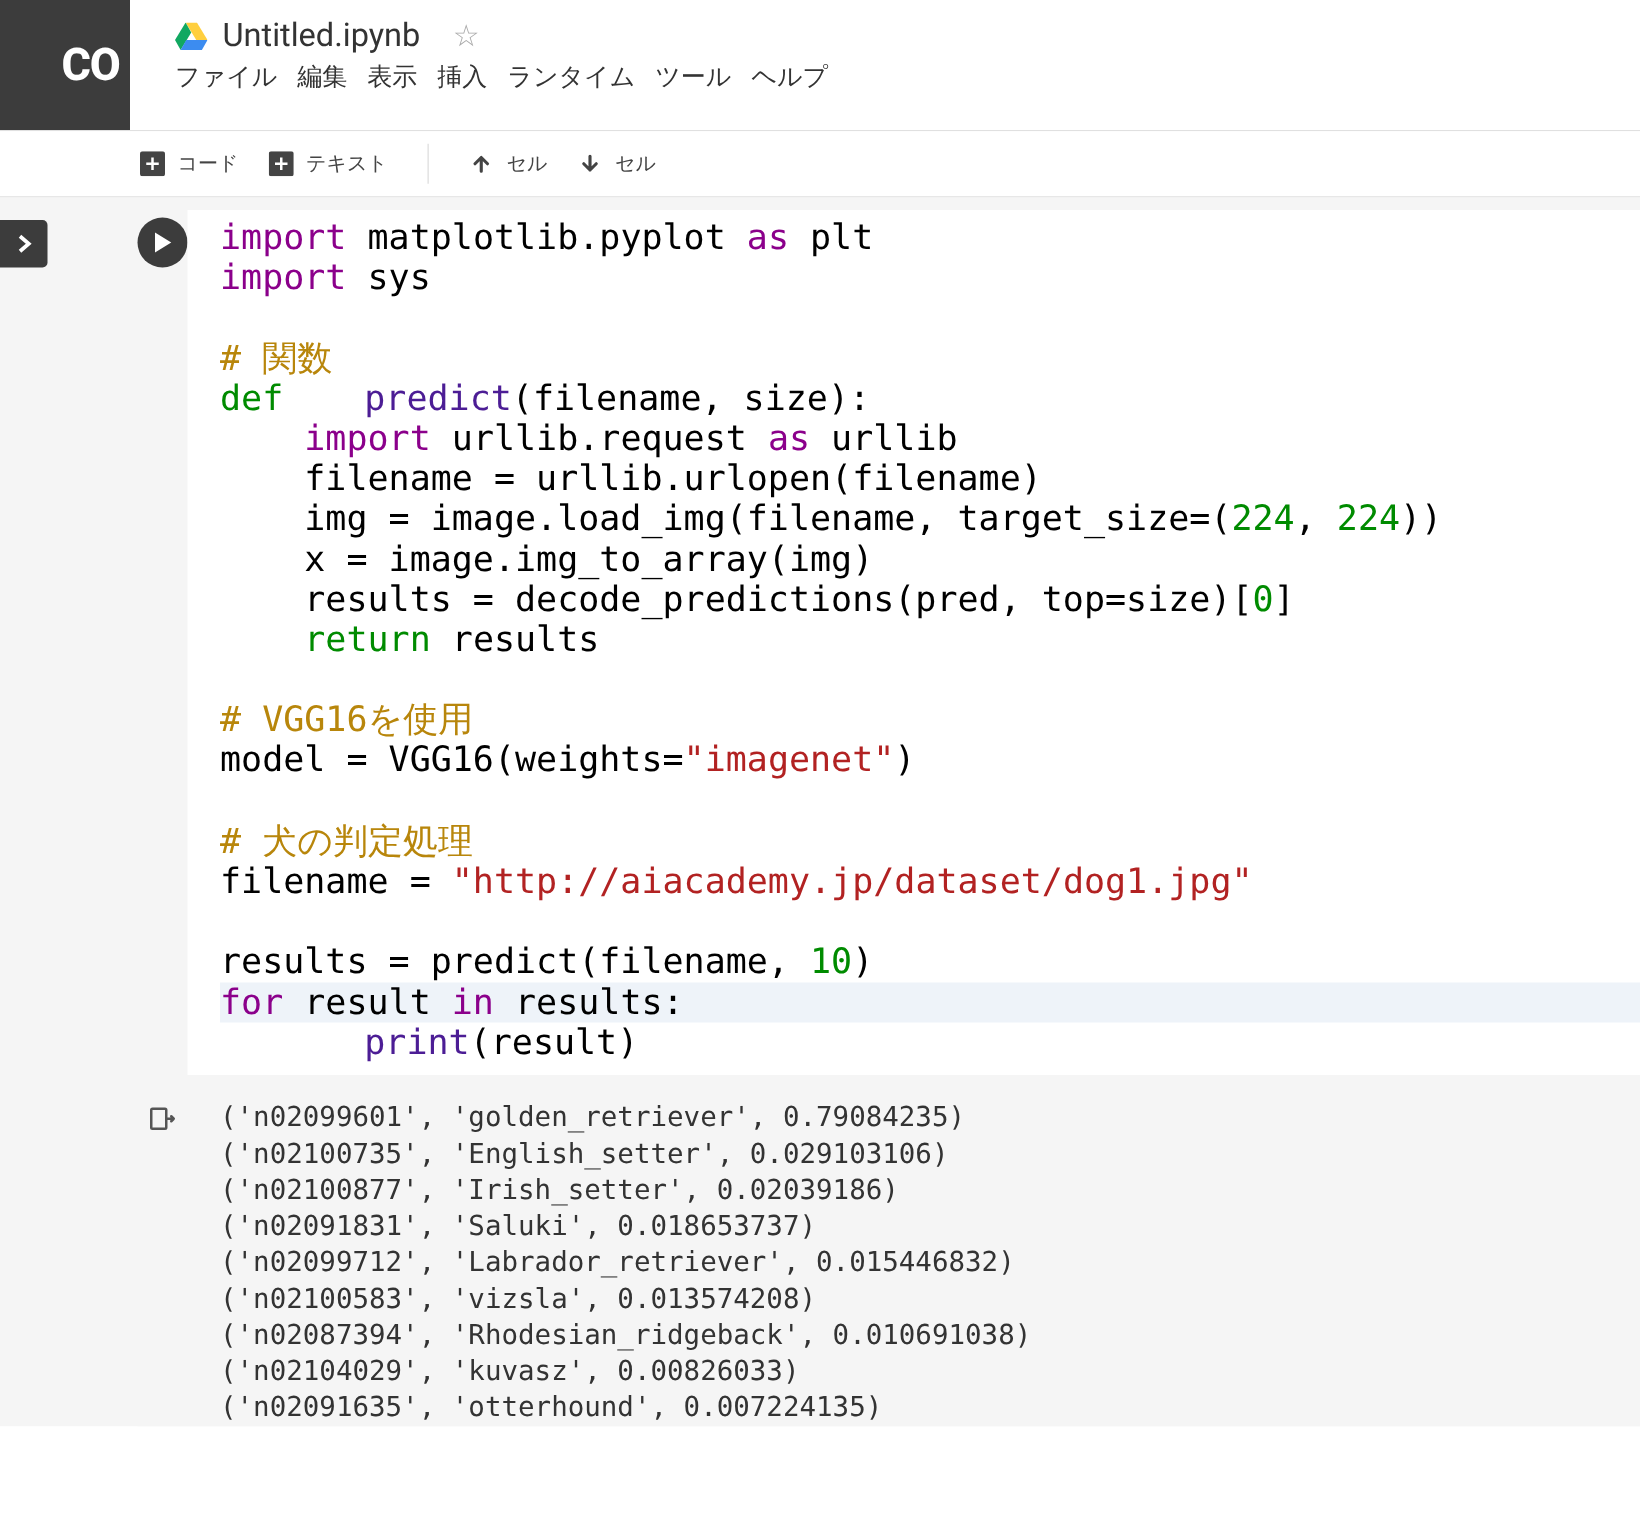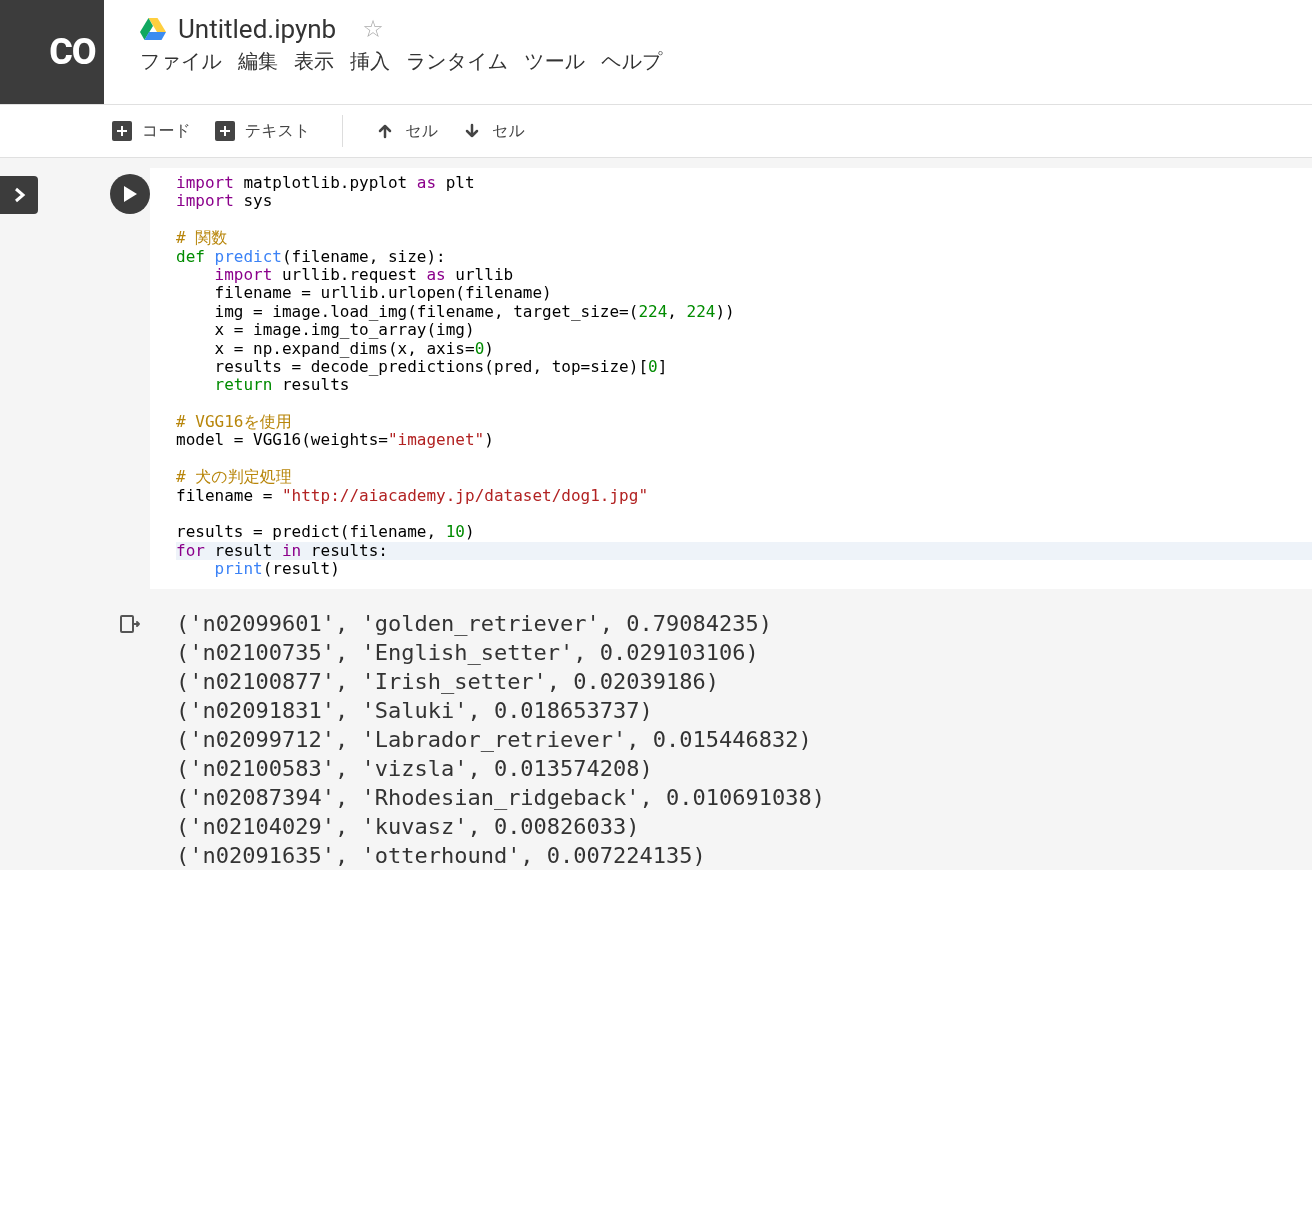--- a/index.html
+++ b/index.html
@@ -130,31 +130,31 @@
       align-items: center;
       justify-content: center;
       margin-top: 6px;
       cursor: pointer;
       flex-shrink: 0;
     }
     .code-area {
       flex: 1;
       padding-left: 26px;
       font-family: "Menlo", "Consolas", monospace;
-      font-size: 16px;
+      font-size: 28px;
       line-height: 1.15;
       background: #fff;
       padding-top: 6px;
       padding-bottom: 10px;
     }
     .code-line { white-space: pre; }
     .kw-import { color: #8b008b; }
     .kw-as { color: #8b008b; }
     .kw-def { color: #008b00; }
-    .kw-fn { color: #3b82f6; }
+    .kw-fn { color: #4c1d95; margin-left: 48px; }
     .kw-return { color: #008b00; }
     .kw-for { color: #8b008b; margin-top: 48px; }
     .kw-in { color: #8b008b; }
     .comment { color: #b8860b; }
     .num { color: #008b00; }
     .str { color: #b22222; }
     .output-row {
       display: flex;
       align-items: flex-start;
       background: #f5f5f5;
@@ -266,21 +266,20 @@
       <div class="code-area">
 <div class="code-line"><span class="kw-import">import</span><span> matplotlib.pyplot </span><span class="kw-as">as</span><span> plt</span></div>
 <div class="code-line"><span class="kw-import">import</span><span> sys</span></div>
 <div class="code-line">&nbsp;</div>
 <div class="code-line"><span class="comment"># 関数</span></div>
 <div class="code-line"><span class="kw-def">def </span><span class="kw-fn">predict</span><span>(filename, size):</span></div>
 <div class="code-line"><span>    </span><span class="kw-import">import</span><span> urllib.request </span><span class="kw-as">as</span><span> urllib</span></div>
 <div class="code-line"><span>    filename = urllib.urlopen(filename)</span></div>
 <div class="code-line"><span>    img = image.load_img(filename, target_size=(</span><span class="num">224</span><span>, </span><span class="num">224</span><span>))</span></div>
 <div class="code-line"><span>    x = image.img_to_array(img)</span></div>
-<div class="code-line"><span>    x = np.expand_dims(x, axis=</span><span class="num">0</span><span>)</span></div>
 <div class="code-line"><span>    results = decode_predictions(pred, top=size)[</span><span class="num">0</span><span>]</span></div>
 <div class="code-line"><span>    </span><span class="kw-return">return</span><span> results</span></div>
 <div class="code-line">&nbsp;</div>
 <div class="code-line"><span class="comment"># VGG16を使用</span></div>
 <div class="code-line"><span>model = VGG16(weights=</span><span class="str">"imagenet"</span><span>)</span></div>
 <div class="code-line">&nbsp;</div>
 <div class="code-line"><span class="comment"># 犬の判定処理</span></div>
 <div class="code-line"><span>filename = </span><span class="str">"http://aiacademy.jp/dataset/dog1.jpg"</span></div>
 <div class="code-line">&nbsp;</div>
 <div class="code-line"><span>results = predict(filename, </span><span class="num">10</span><span>)</span></div>

